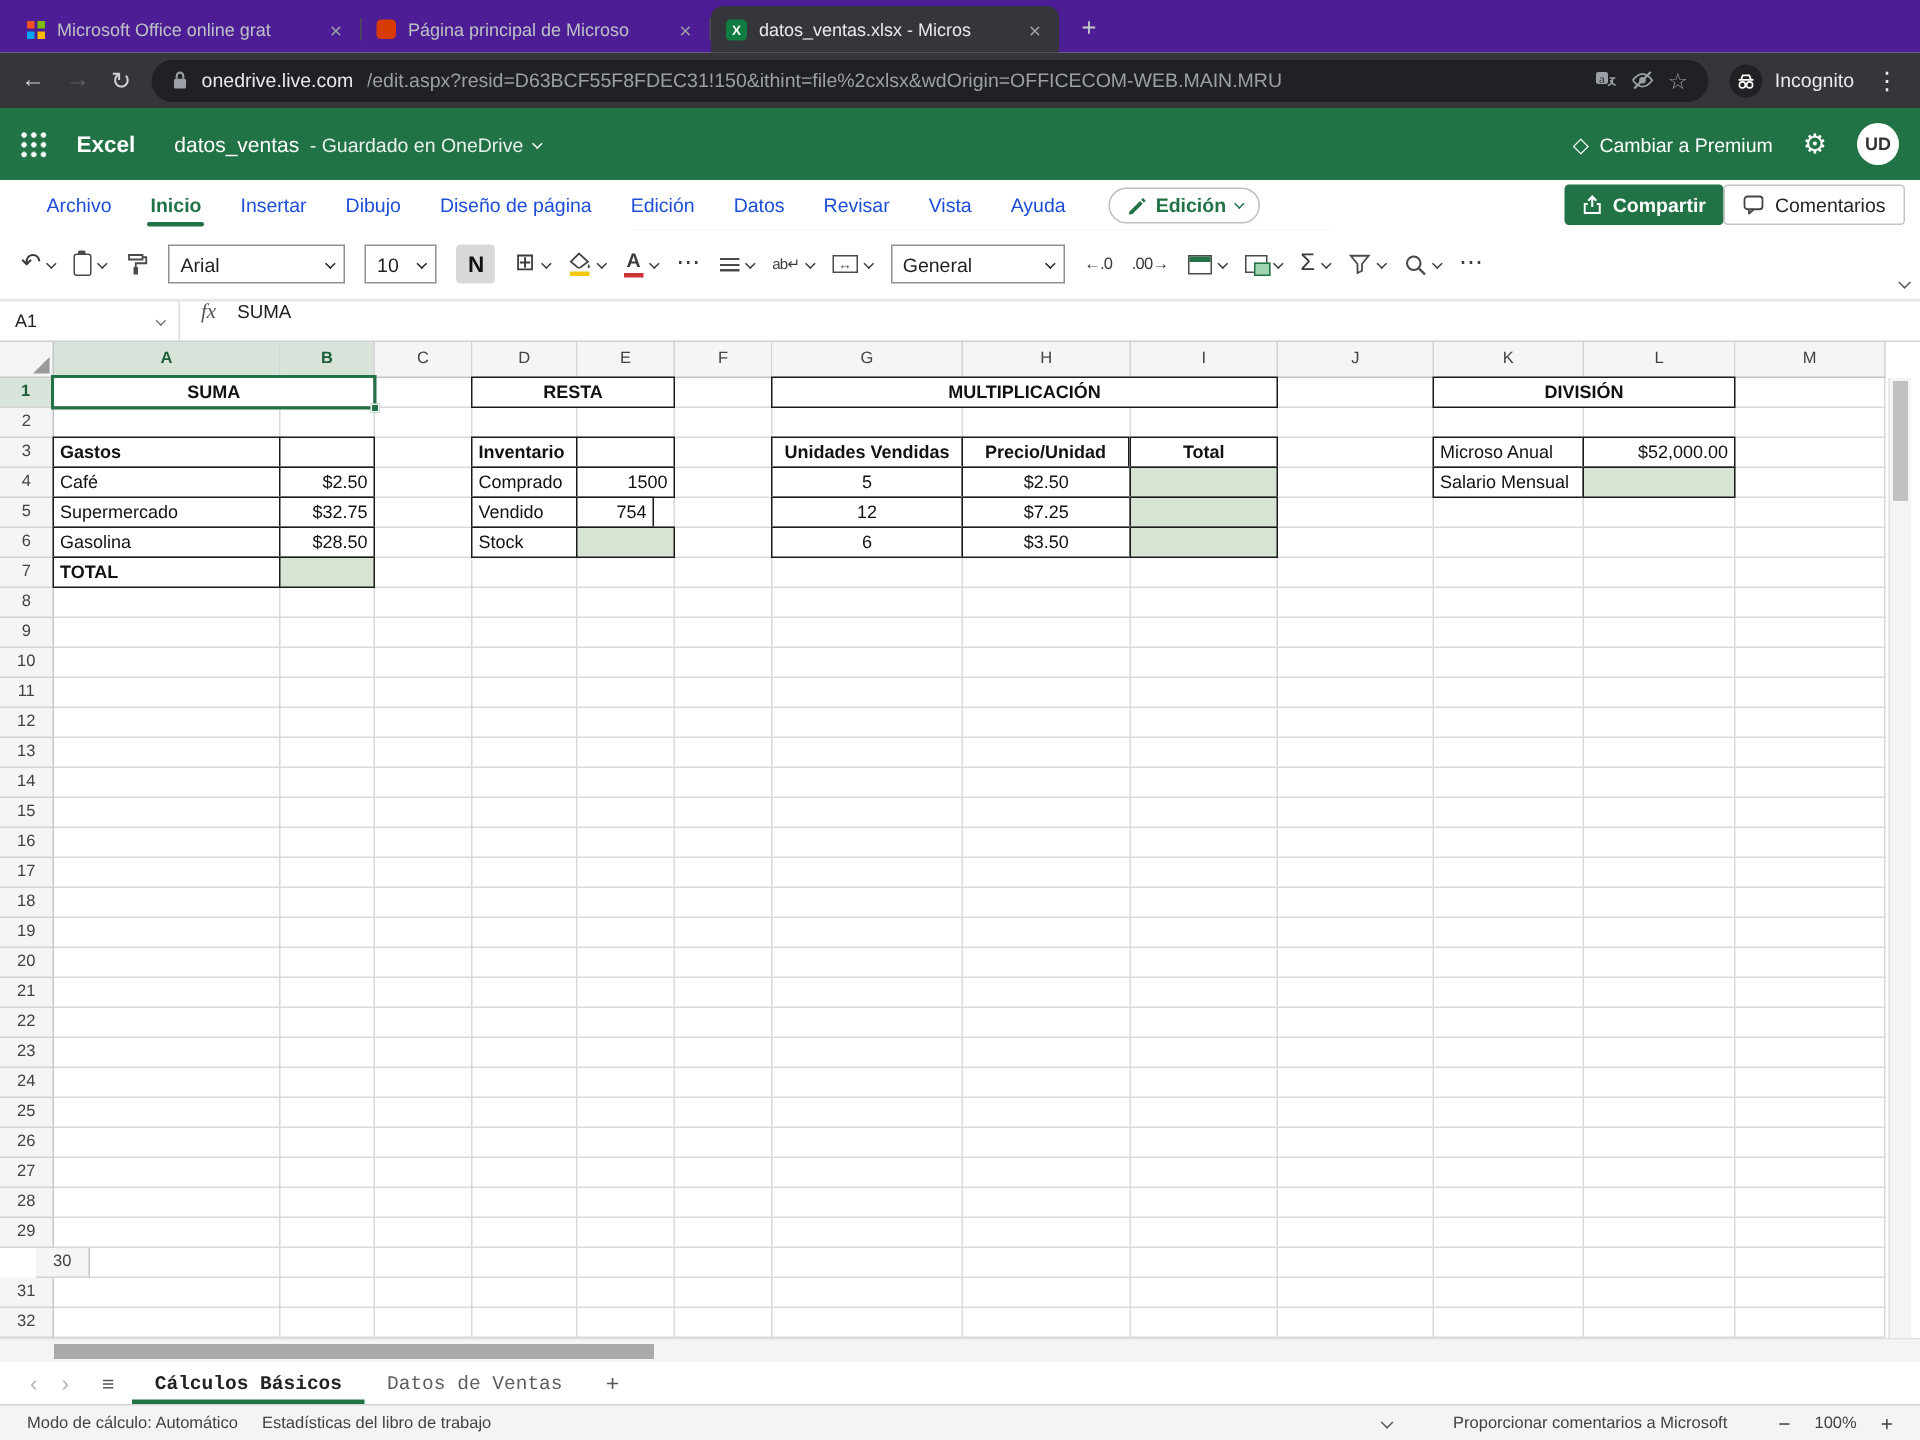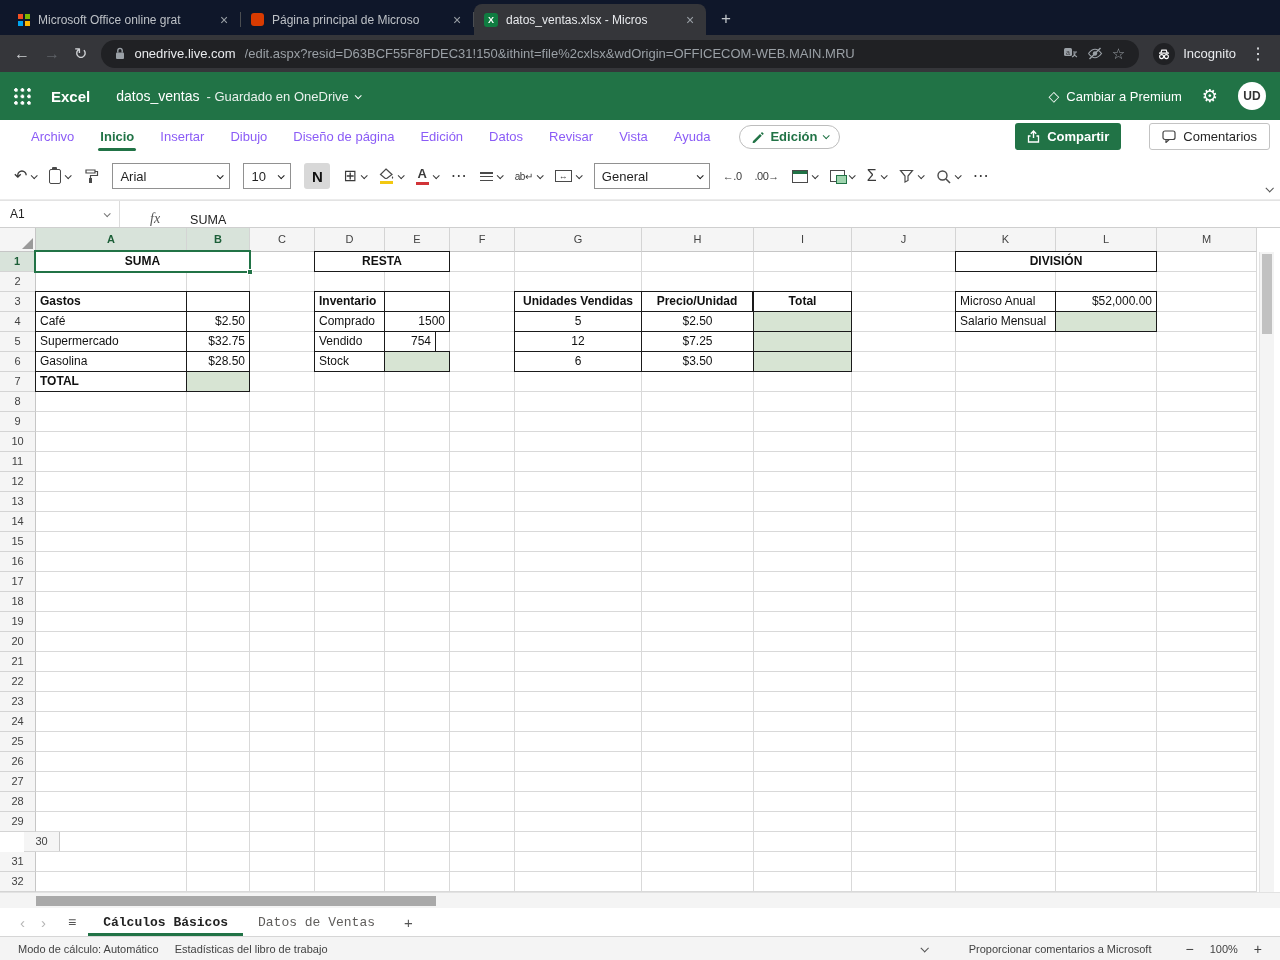--- a/index.html
+++ b/index.html
@@ -1,21 +1,21 @@
 <!DOCTYPE html>
 <html><head>
 <meta charset="utf-8">
 <style>
   * { margin:0; padding:0; box-sizing:border-box; }
   html,body { width:1280px; height:960px; overflow:hidden; background:#fff;
     font-family:"Liberation Sans", sans-serif; }
   .band { position:absolute; left:0; width:1280px; }
 
   
-  .tabbar { top:0; height:35px; background:#0f172a; display:flex; align-items:flex-end; padding-left:8px; }
+  .tabbar { top:0; height:35px; background:#4c1d95; display:flex; align-items:flex-end; padding-left:8px; }
   .btab { width:232px; height:31px; display:flex; align-items:center; gap:8px; padding:0 8px 0 10px;
           border-radius:8px 8px 0 0; color:#bdc1c6; font-size:12px; }
   .btab.active { background:#35363a; color:#e8eaed; }
   .btab .tabtitle { flex:1; white-space:nowrap; overflow:hidden; }
   .tabclose { font-size:14px; color:#9aa0a6; width:16px; text-align:center; flex:none; }
   .tabsep { width:1px; height:15px; background:#4a4d51; margin-bottom:8px; }
   .fav-ms { width:12px; height:12px; flex:none; display:grid; grid-template-columns:5px 5px; grid-gap:2px; }
   .fav-ms i { width:5px; height:5px; display:block; }
   .fav-ms i:nth-child(1){background:#f25022}.fav-ms i:nth-child(2){background:#7fba00}
   .fav-ms i:nth-child(3){background:#00a4ef}.fav-ms i:nth-child(4){background:#ffb900}
@@ -57,27 +57,27 @@
             transform:rotate(45deg); right:-5px; bottom:-2px; }
   .hdrright { margin-left:auto; display:flex; align-items:center; gap:20px; }
   .premium { display:flex; align-items:center; gap:7px; font-size:13px; }
   .diamond { font-size:14px; }
   .gear { font-size:18px; }
   .avatar { width:28px; height:28px; border-radius:50%; background:#fff; color:#333; font-size:12px;
             font-weight:bold; display:flex; align-items:center; justify-content:center; }
 
   
   .ribbonrow { top:120px; height:33px; background:#fff; display:flex; align-items:center; padding-left:18px; }
-  .rtab { padding:0 13px; font-size:13px; color:#8b5cf6; height:33px; line-height:33px; position:relative; }
+  .rtab { padding:0 13px; font-size:13px; color:#1d4ed8; height:33px; line-height:33px; position:relative; }
   .rtab.active { color:#217346; font-weight:bold; }
   .rtab.active::after { content:""; position:absolute; left:11px; right:11px; bottom:2px; height:3px;
             background:#217346; border-radius:2px; }
   .editpill { margin-left:16px; border:1px solid #bdbdbd; border-radius:14px; height:24px; padding:0 11px;
             display:flex; align-items:center; gap:6px; color:#217346; font-size:13px; font-weight:600; background:#fff; }
-  .ribbonright { margin-left:auto; margin-right:10px; display:flex; gap:28px; align-items:center;border-radius:12px; }
+  .ribbonright { margin-left:auto; margin-right:10px; display:flex; gap:0; align-items:center;border-radius:12px; }
   .sharebtn { background:#217346; color:#fff; height:27px; border-radius:3px; padding:0 12px;
             display:flex; align-items:center; gap:7px; font-size:13px; font-weight:600; }
   .commentbtn { border:1px solid #c3c3c3; background:#fff; color:#252525; height:27px; border-radius:3px;
             padding:0 12px; display:flex; align-items:center; gap:7px; font-size:13px; }
 
   
   .chev { display:inline-block; width:6px; height:6px; border-right:1.4px solid currentColor;
           border-bottom:1.4px solid currentColor; transform:rotate(45deg) translateY(-1px); flex:none; }
   .chev.sm { width:5px; height:5px; }
 
@@ -102,21 +102,21 @@
   .decic { font-size:11px; letter-spacing:-.5px; }
   .tableic { width:16px; height:13px; border:1px solid #4a4a4a;
              background:linear-gradient(#217346 0 3.5px, transparent 3.5px); }
   .stylesic { width:15px; height:12px; border:1px solid #4a4a4a; position:relative; background:#fff; }
   .stylesic::after { content:""; position:absolute; right:-3px; bottom:-3px; width:9px; height:7px;
              background:#9fd4ae; border:1px solid #217346; }
   .collapser { position:absolute; right:8px; top:186px; color:#555; }
 
   
   .formulabar { top:200px; height:28px; background:#fff; border-top:1px solid #e3e3e3;
-            border-bottom:1px solid #cfcfcf; display:flex; align-items:flex-end;gap:16px; }
+            border-bottom:1px solid #cfcfcf; display:flex; align-items:flex-start; }
   .namebox { width:120px; height:100%; display:flex; align-items:center; justify-content:space-between;
             padding:0 10px; border-right:1px solid #dcdcdc; font-size:12px; color:#222; }
   .fx { font-family:"Liberation Serif", serif; font-style:italic; font-size:14px; color:#555; margin:0 14px 0 14px; }
   .fval { font-size:12.5px; color:#222; }
 
   
   .grid { top:228px; height:664px; background:#fff; overflow:hidden; }
   .corner { position:absolute; left:0; top:0; width:36px; height:24px; background:#f5f5f5;
             border-right:1px solid #c6c6c6; border-bottom:1px solid #c6c6c6; }
   .tri { position:absolute; right:2px; bottom:2px; width:0; height:0;
@@ -497,20 +497,21 @@
       <div class="hline" style="top: 499px;"></div>
       <div class="hline" style="top: 519px;"></div>
       <div class="hline" style="top: 539px;"></div>
       <div class="hline" style="top: 559px;"></div>
       <div class="hline" style="top: 579px;"></div>
       <div class="hline" style="top: 599px;"></div>
       <div class="hline" style="top: 619px;"></div>
       <div class="hline" style="top: 639px;"></div>
       <div class="cell bd b al-center" style="left: -1px; top: -1px; width: 215px; height: 21px;">SUMA</div>
       <div class="cell bd b al-center" style="left: 278px; top: -1px; width: 136px; height: 21px;">RESTA</div>
+      <div class="cell bd b al-center" style="left: 478px; top: -1px; width: 338px; height: 21px;">MULTIPLICACIÓN</div>
       <div class="cell bd b al-center" style="left: 919px; top: -1px; width: 202px; height: 21px;">DIVISIÓN</div>
       <div class="cell bd b al-left" style="left: -1px; top: 39px; width: 152px; height: 21px;">Gastos</div>
       <div class="cell bd al-left" style="left: 150px; top: 39px; width: 64px; height: 21px;"></div>
       <div class="cell bd al-left" style="left: -1px; top: 59px; width: 152px; height: 35px;">Café</div>
       <div class="cell bd al-right" style="left: 150px; top: 59px; width: 64px; height: 21px;">$2.50</div>
       <div class="cell bd al-left" style="left: -1px; top: 79px; width: 152px; height: 21px;">Supermercado</div>
       <div class="cell bd al-right" style="left: 150px; top: 79px; width: 64px; height: 21px;">$32.75</div>
       <div class="cell bd al-left" style="left: -1px; top: 99px; width: 152px; height: 21px;">Gasolina</div>
       <div class="cell bd al-right" style="left: 150px; top: 99px; width: 64px; height: 21px;">$28.50</div>
       <div class="cell bd b al-left" style="left: -1px; top: 119px; width: 152px; height: 21px;">TOTAL</div>

